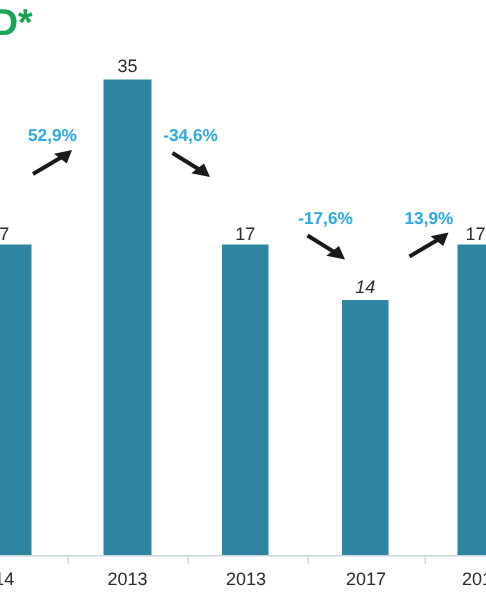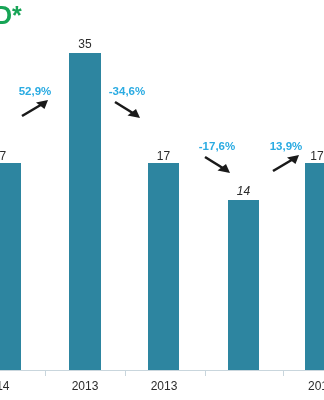--- a/index.html
+++ b/index.html
@@ -174,15 +174,16 @@
   <div id="axis-line"></div>
 
   <div class="axis-tick" style="left:45px;"></div>
   <div class="axis-tick" style="left:125px;"></div>
   <div class="axis-tick" style="left:205px;"></div>
   <div class="axis-tick" style="left:283px;"></div>
 
   <div class="axis-label" style="left:-22px; width:43px;">014</div>
   <div class="axis-label" style="left:63px; width:44px;">2013</div>
   <div class="axis-label" style="left:142px; width:44px;">2013</div>
+  <div class="axis-label" style="left:222px; width:44px;">2017</div>
   <div class="axis-label" style="left:303px; width:30px;">201</div>
 
 </div>
 
 </body></html>

